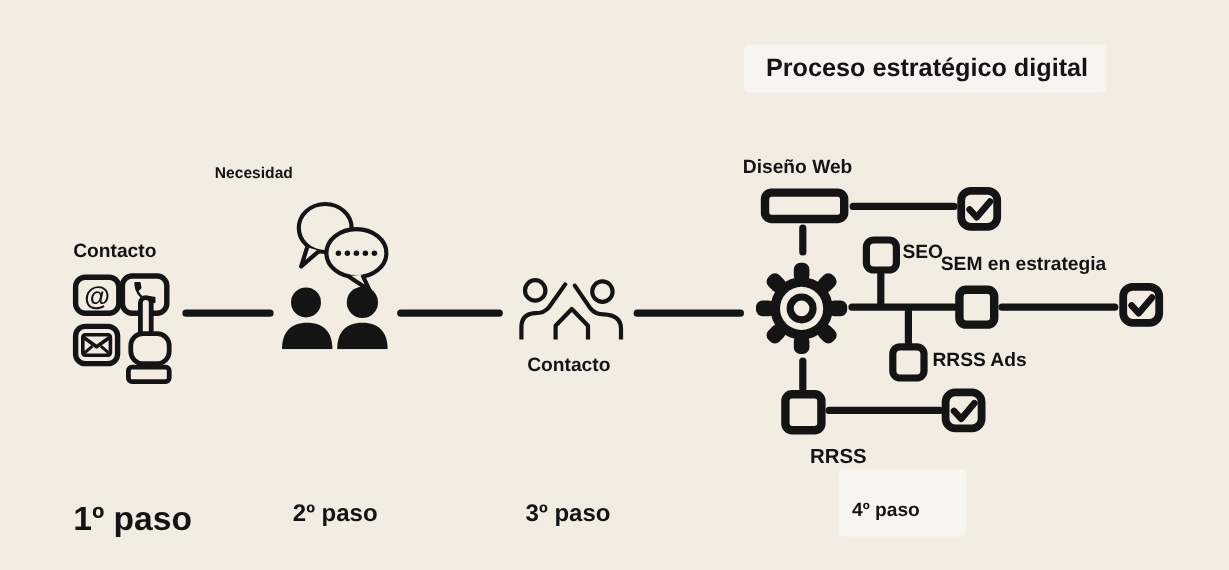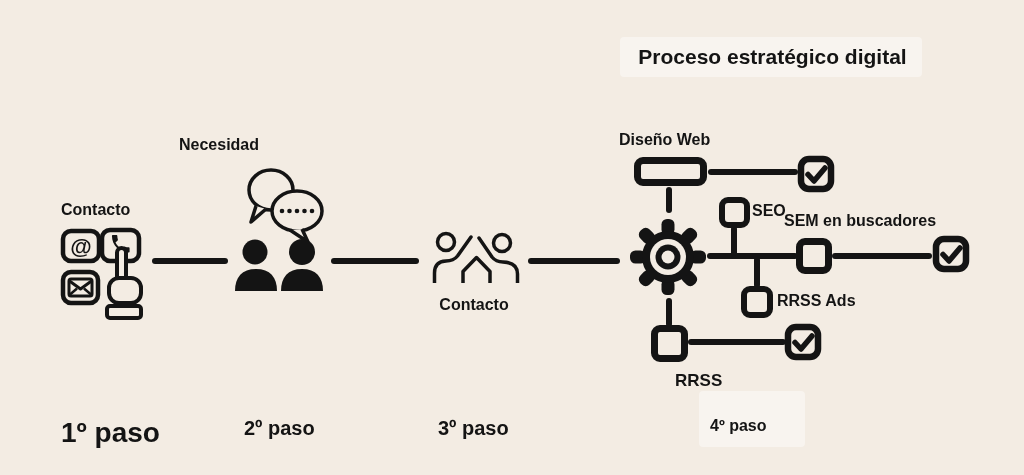--- a/index.html
+++ b/index.html
@@ -49,21 +49,21 @@
     </g>
     <g fill="#f3ece3" stroke="#141414" stroke-width="4" stroke-linejoin="round">
       <rect x="57" y="24" width="9" height="38" rx="4.5"></rect>
       <rect x="49" y="54" width="32" height="25" rx="10"></rect>
       <rect x="47" y="82" width="34" height="12" rx="3"></rect>
     </g>
   </svg>
 
   <div class="hline" style="left:152px;top:258px;width:76px;"></div>
 
-  <div class="lbl" style="left:179px;top:136px;font-size:16px;">Necesidad</div>
+  <div class="lbl" style="left:179px;top:136px;font-size:13px;">Necesidad</div>
 
   <svg style="left:244px;top:166px;" width="80" height="78" viewBox="0 0 80 78">
     <ellipse cx="27" cy="24" rx="22" ry="20" fill="none" stroke="#141414" stroke-width="3.5"></ellipse>
     <path d="M12 40 L7 56 L22 43" fill="#f3ece3" stroke="#141414" stroke-width="3.5" stroke-linejoin="round"></path>
     <ellipse cx="53" cy="45" rx="25" ry="20" fill="#f3ece3" stroke="#141414" stroke-width="3.5"></ellipse>
     <path d="M58 63 L64 76 L46 64" fill="#f3ece3" stroke="#141414" stroke-width="3.5" stroke-linejoin="round"></path>
     <g fill="#141414">
       <circle cx="38" cy="45" r="2.3"></circle>
         <circle cx="45.5" cy="45" r="2.3"></circle>
         <circle cx="53" cy="45" r="2.3"></circle>
@@ -120,21 +120,21 @@
     <path d="M11 19.5 L17 26 L28 13" fill="none" stroke="#141414" stroke-width="5.5" stroke-linecap="round" stroke-linejoin="round"></path>
   </svg>
 
   <div class="hline" style="left:707px;top:253px;width:91px;"></div>
   <div class="vline" style="left:731px;top:226px;height:30px;"></div>
   <div class="sq" style="left:719px;top:197px;width:31px;height:31px;"></div>
   <div class="lbl" style="left:752px;top:202px;font-size:16px;">SEO</div>
   <div class="vline" style="left:754px;top:257px;height:31px;"></div>
   <div class="sq" style="left:741px;top:286px;width:32px;height:32px;"></div>
   <div class="lbl" style="left:777px;top:292px;font-size:16px;">RRSS Ads</div>
-  <div class="lbl" style="left:784px;top:212px;font-size:16px;">SEM en buscadores</div>
+  <div class="lbl" style="left:784px;top:212px;font-size:16px;">SEM en estrategia</div>
   <div class="sq big" style="left:796px;top:238px;width:36px;height:36px;"></div>
   <div class="hline" style="left:832px;top:253px;width:100px;"></div>
   <svg style="left:932px;top:235px;" width="38" height="38" viewBox="0 0 38 38">
     <rect x="4" y="4" width="30" height="30" rx="8" fill="none" stroke="#141414" stroke-width="6.5"></rect>
     <path d="M11 19.5 L17 26 L28 13" fill="none" stroke="#141414" stroke-width="5.5" stroke-linecap="round" stroke-linejoin="round"></path>
   </svg>
 
   <div class="vline" style="left:666px;top:298px;height:29px;"></div>
   <div class="sq big" style="left:651px;top:325px;width:37px;height:37px;"></div>
   <div class="lbl" style="left:675px;top:371px;font-size:17px;">RRSS</div>

